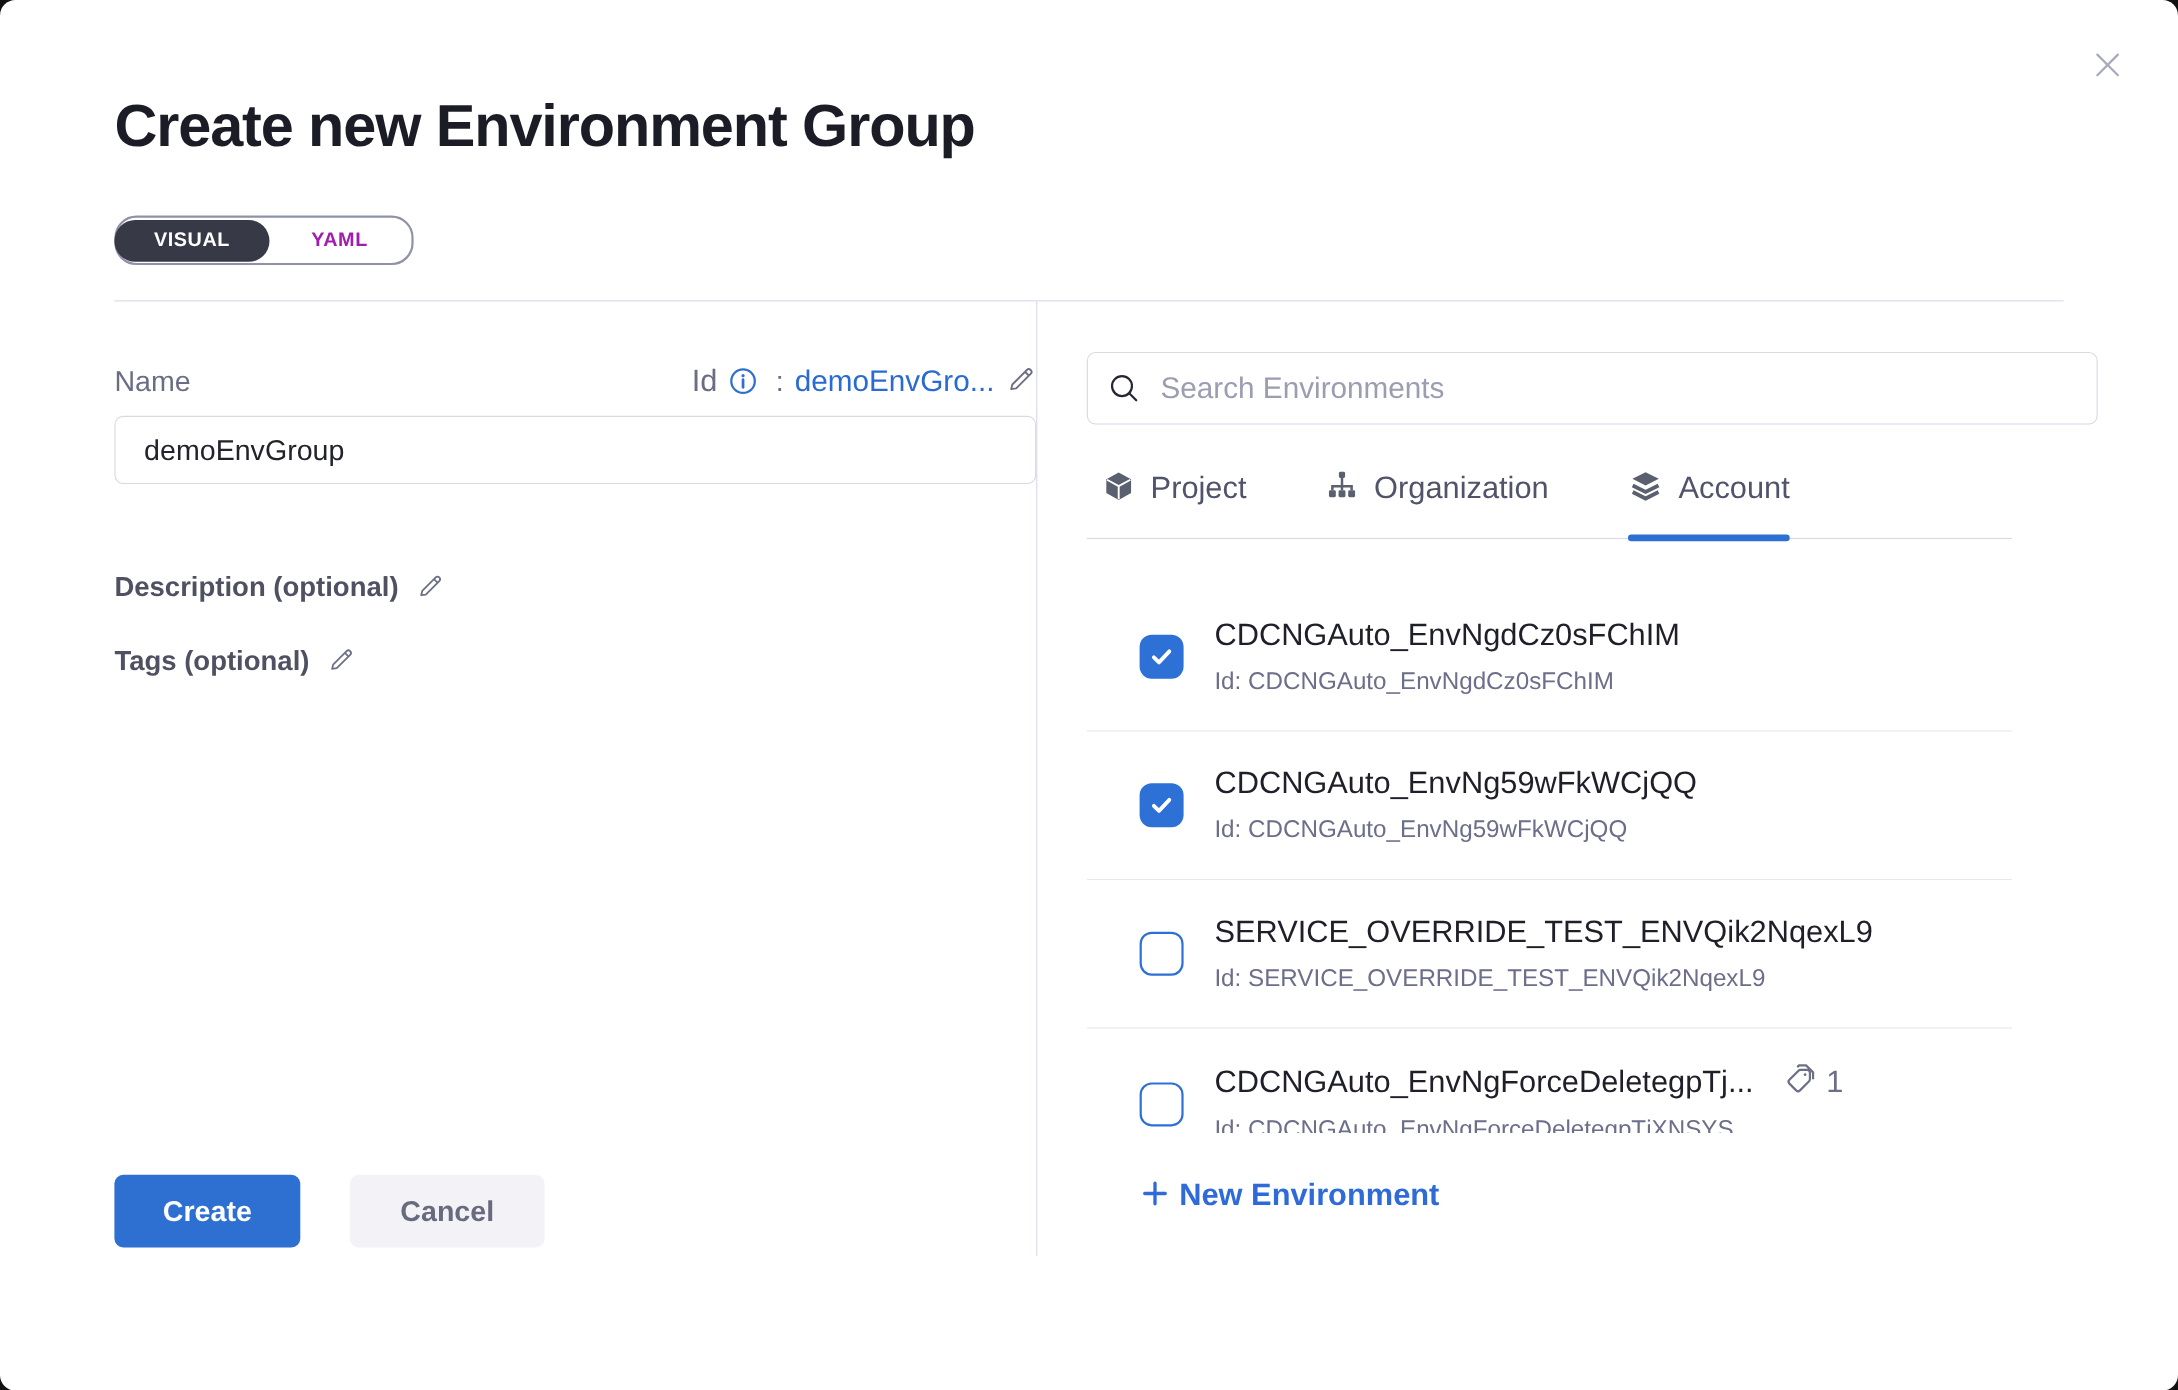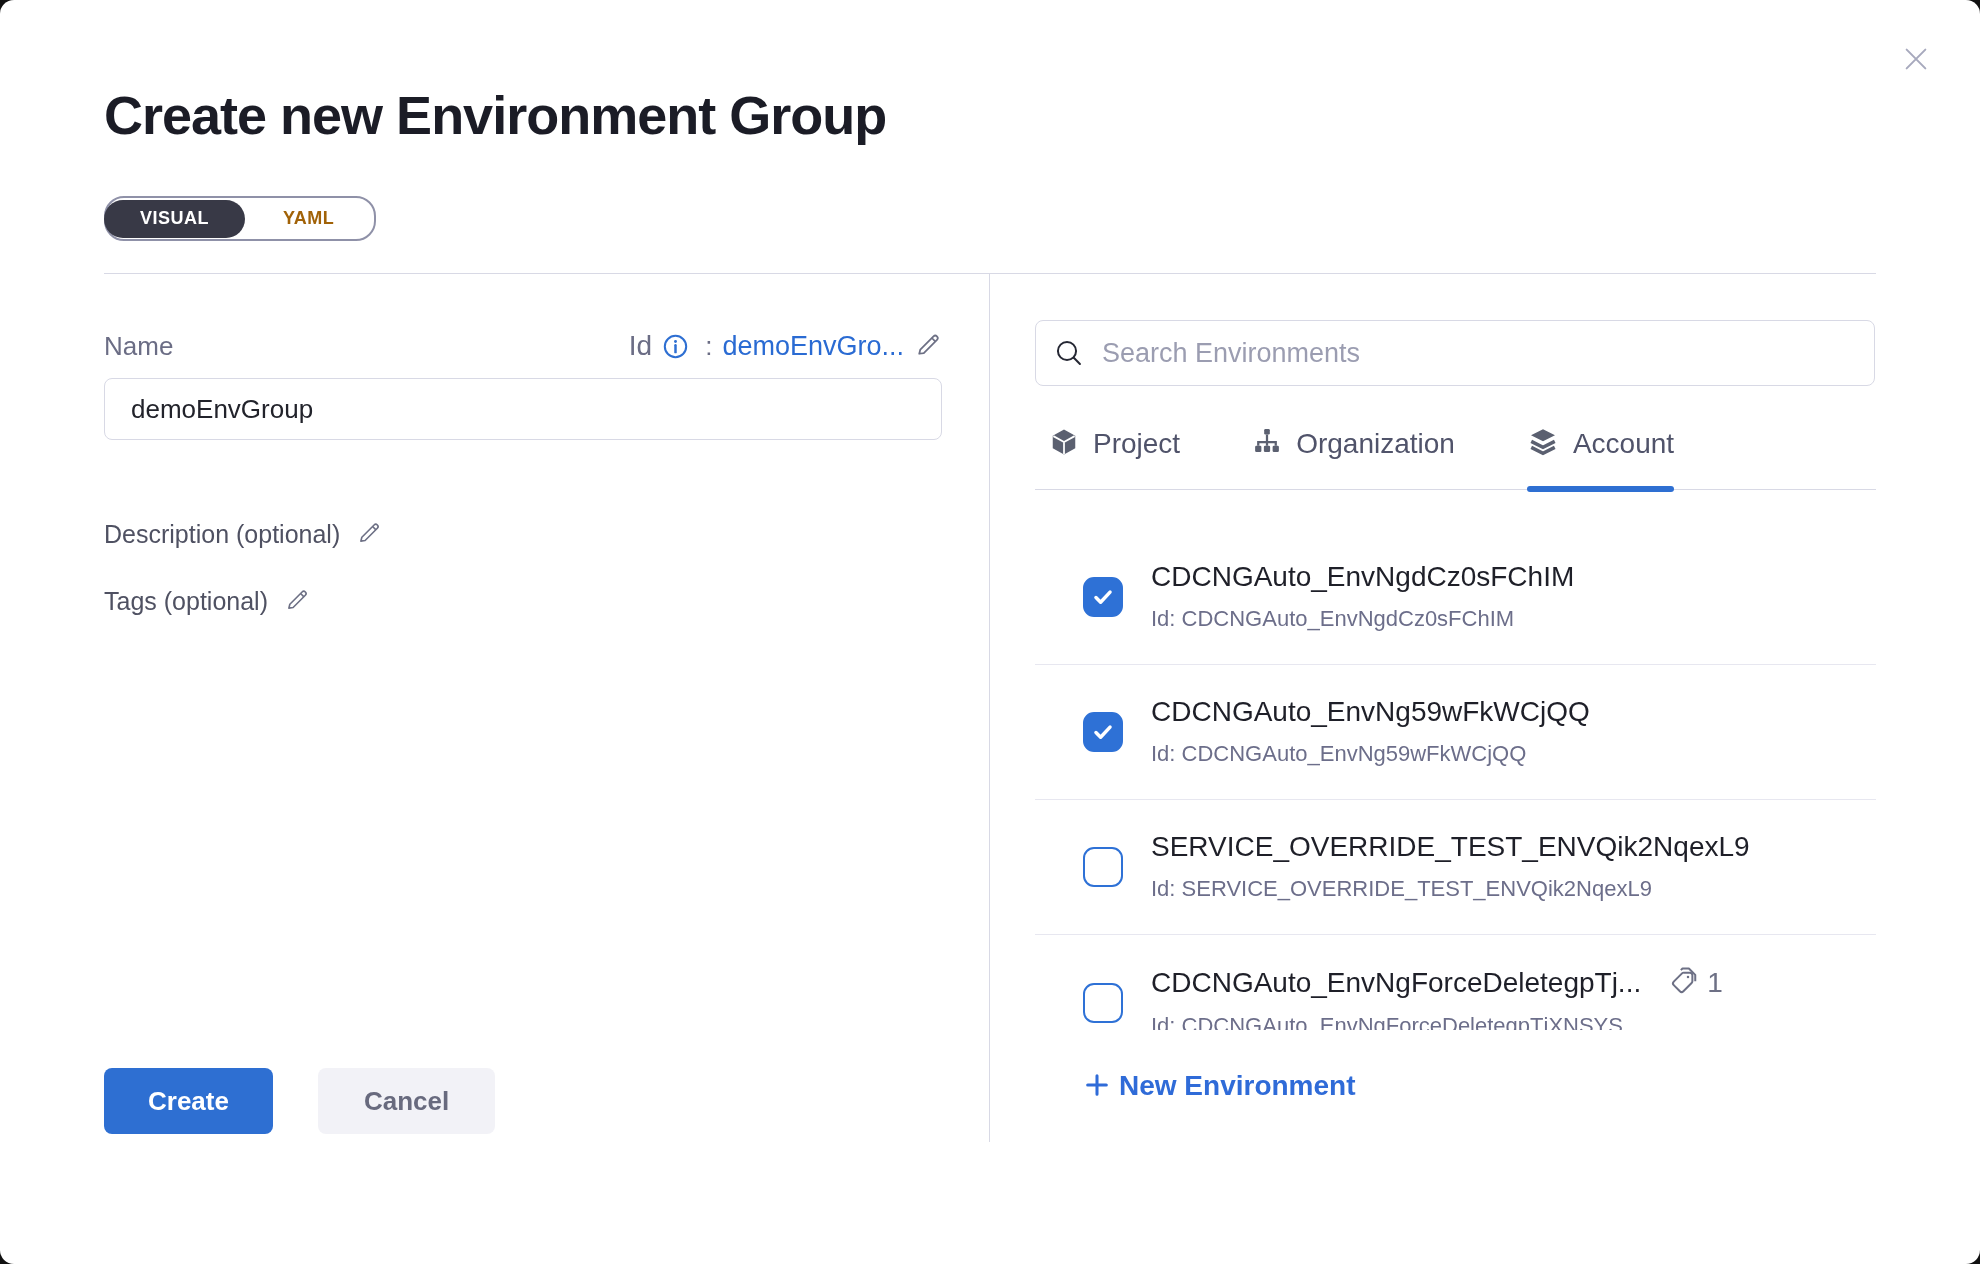--- a/index.html
+++ b/index.html
@@ -9,50 +9,50 @@
     position:relative; width:1980px; height:1264px; background:#fff;
     border-radius:14px; overflow:hidden; margin:0 auto;
   }
   .close-btn { position:absolute; top:40px; right:44px; width:40px; height:40px;
     display:flex; align-items:center; justify-content:center; cursor:pointer; background:none; border:none; }
   .header { padding:84px 104px 0; }
   .title { font-size:54px; font-weight:700; color:#1b1c26; letter-spacing:-1px; }
   .toggle { margin-top:50px; display:inline-flex; align-items:center; height:45px;
     border:2px solid #8f91a8; border-radius:20px; background:#fff; }
   .toggle-opt { font-size:18px; font-weight:700; letter-spacing:.5px; height:38px;
-    display:flex; align-items:center; border:none; background:none; cursor:pointer; color:#a16207; }
+    display:flex; align-items:center; border:none; background:none; cursor:pointer; color:#a21caf; }
   .toggle-opt.active { background:#383946; color:#fff; border-radius:20px; margin:-2px; padding:0 36px; }
   .toggle-opt.inactive { padding:0 40px; }
   .header-divider { border:none; border-top:1px solid #d8d9e5; margin:32px 104px 0; }
   .content { display:flex; height:868px; padding:0 104px; }
   .left-col { width:886px; padding-top:56px; display:flex; flex-direction:column; }
   .right-col { flex:1; border-left:1px solid #d8d9e5; padding:46px 0 0 45px; }
 
   
   .name-row { width:838px; display:flex; justify-content:space-between; align-items:center; }
   .field-label { font-size:26px; color:#6b6d85; }
   .id-group { display:flex; align-items:center; gap:10px; }
   .id-label { font-size:28px; color:#6b6d85; }
   .id-sep { font-size:26px; color:#6b6d85; margin-left:6px; }
   .id-link { font-size:27px; color:#2a6bd3; text-decoration:none; }
   .icon-btn { background:none; border:none; cursor:pointer; display:flex; align-items:center; padding:0; }
   .text-input { width:838px; height:62px; margin-top:16px; border:1px solid #d8d9e5; border-radius:8px;
     padding:0 26px; font-size:26px; color:#22232b; font-family:"Liberation Sans",sans-serif; }
   .opt-row { display:flex; align-items:center; gap:16px; }
-  .opt-label { font-size:25px; font-weight:400; color:#4f5162; }
+  .opt-label { font-size:25px; font-weight:700; color:#4f5162; }
   .row-desc { margin-top:80px; }
   .row-tags { margin-top:38px; }
   .actions { margin-top:auto; padding-bottom:8px; display:flex; align-items:center; }
   .btn { height:66px; border:none; border-radius:8px; font-size:26px; font-weight:700;
     cursor:pointer; font-family:"Liberation Sans",sans-serif; }
   .btn-primary { background:#2e6fd2; color:#fff; padding:0 44px; }
   .btn-secondary { background:#f2f2f7; color:#686a7e; padding:0 46px; margin-left:45px; }
 
   
-  .search-box { position:relative; width:840px; }
+  .search-box { position:relative; width:919px; }
   .search-input { width:100%; height:66px; border:1px solid #d8d9e5; border-radius:8px;
     padding:0 20px 0 66px; font-size:27px; color:#22232b; font-family:"Liberation Sans",sans-serif; }
   .search-input::placeholder { color:#9b9db1; }
   .search-icon { position:absolute; left:18px; top:17px; }
   .tabs { display:flex; gap:72px; margin-top:40px; padding-left:14px; width:841px;
     border-bottom:1px solid #d8d9e5; }
   .tab { position:relative; display:flex; align-items:center; gap:14px; padding-bottom:28px;
     background:none; border:none; cursor:pointer; }
   .tab-label { font-size:28px; color:#50536a; }
   .tab.active::after { content:""; position:absolute; left:0; right:0; bottom:-3px; height:6px;

